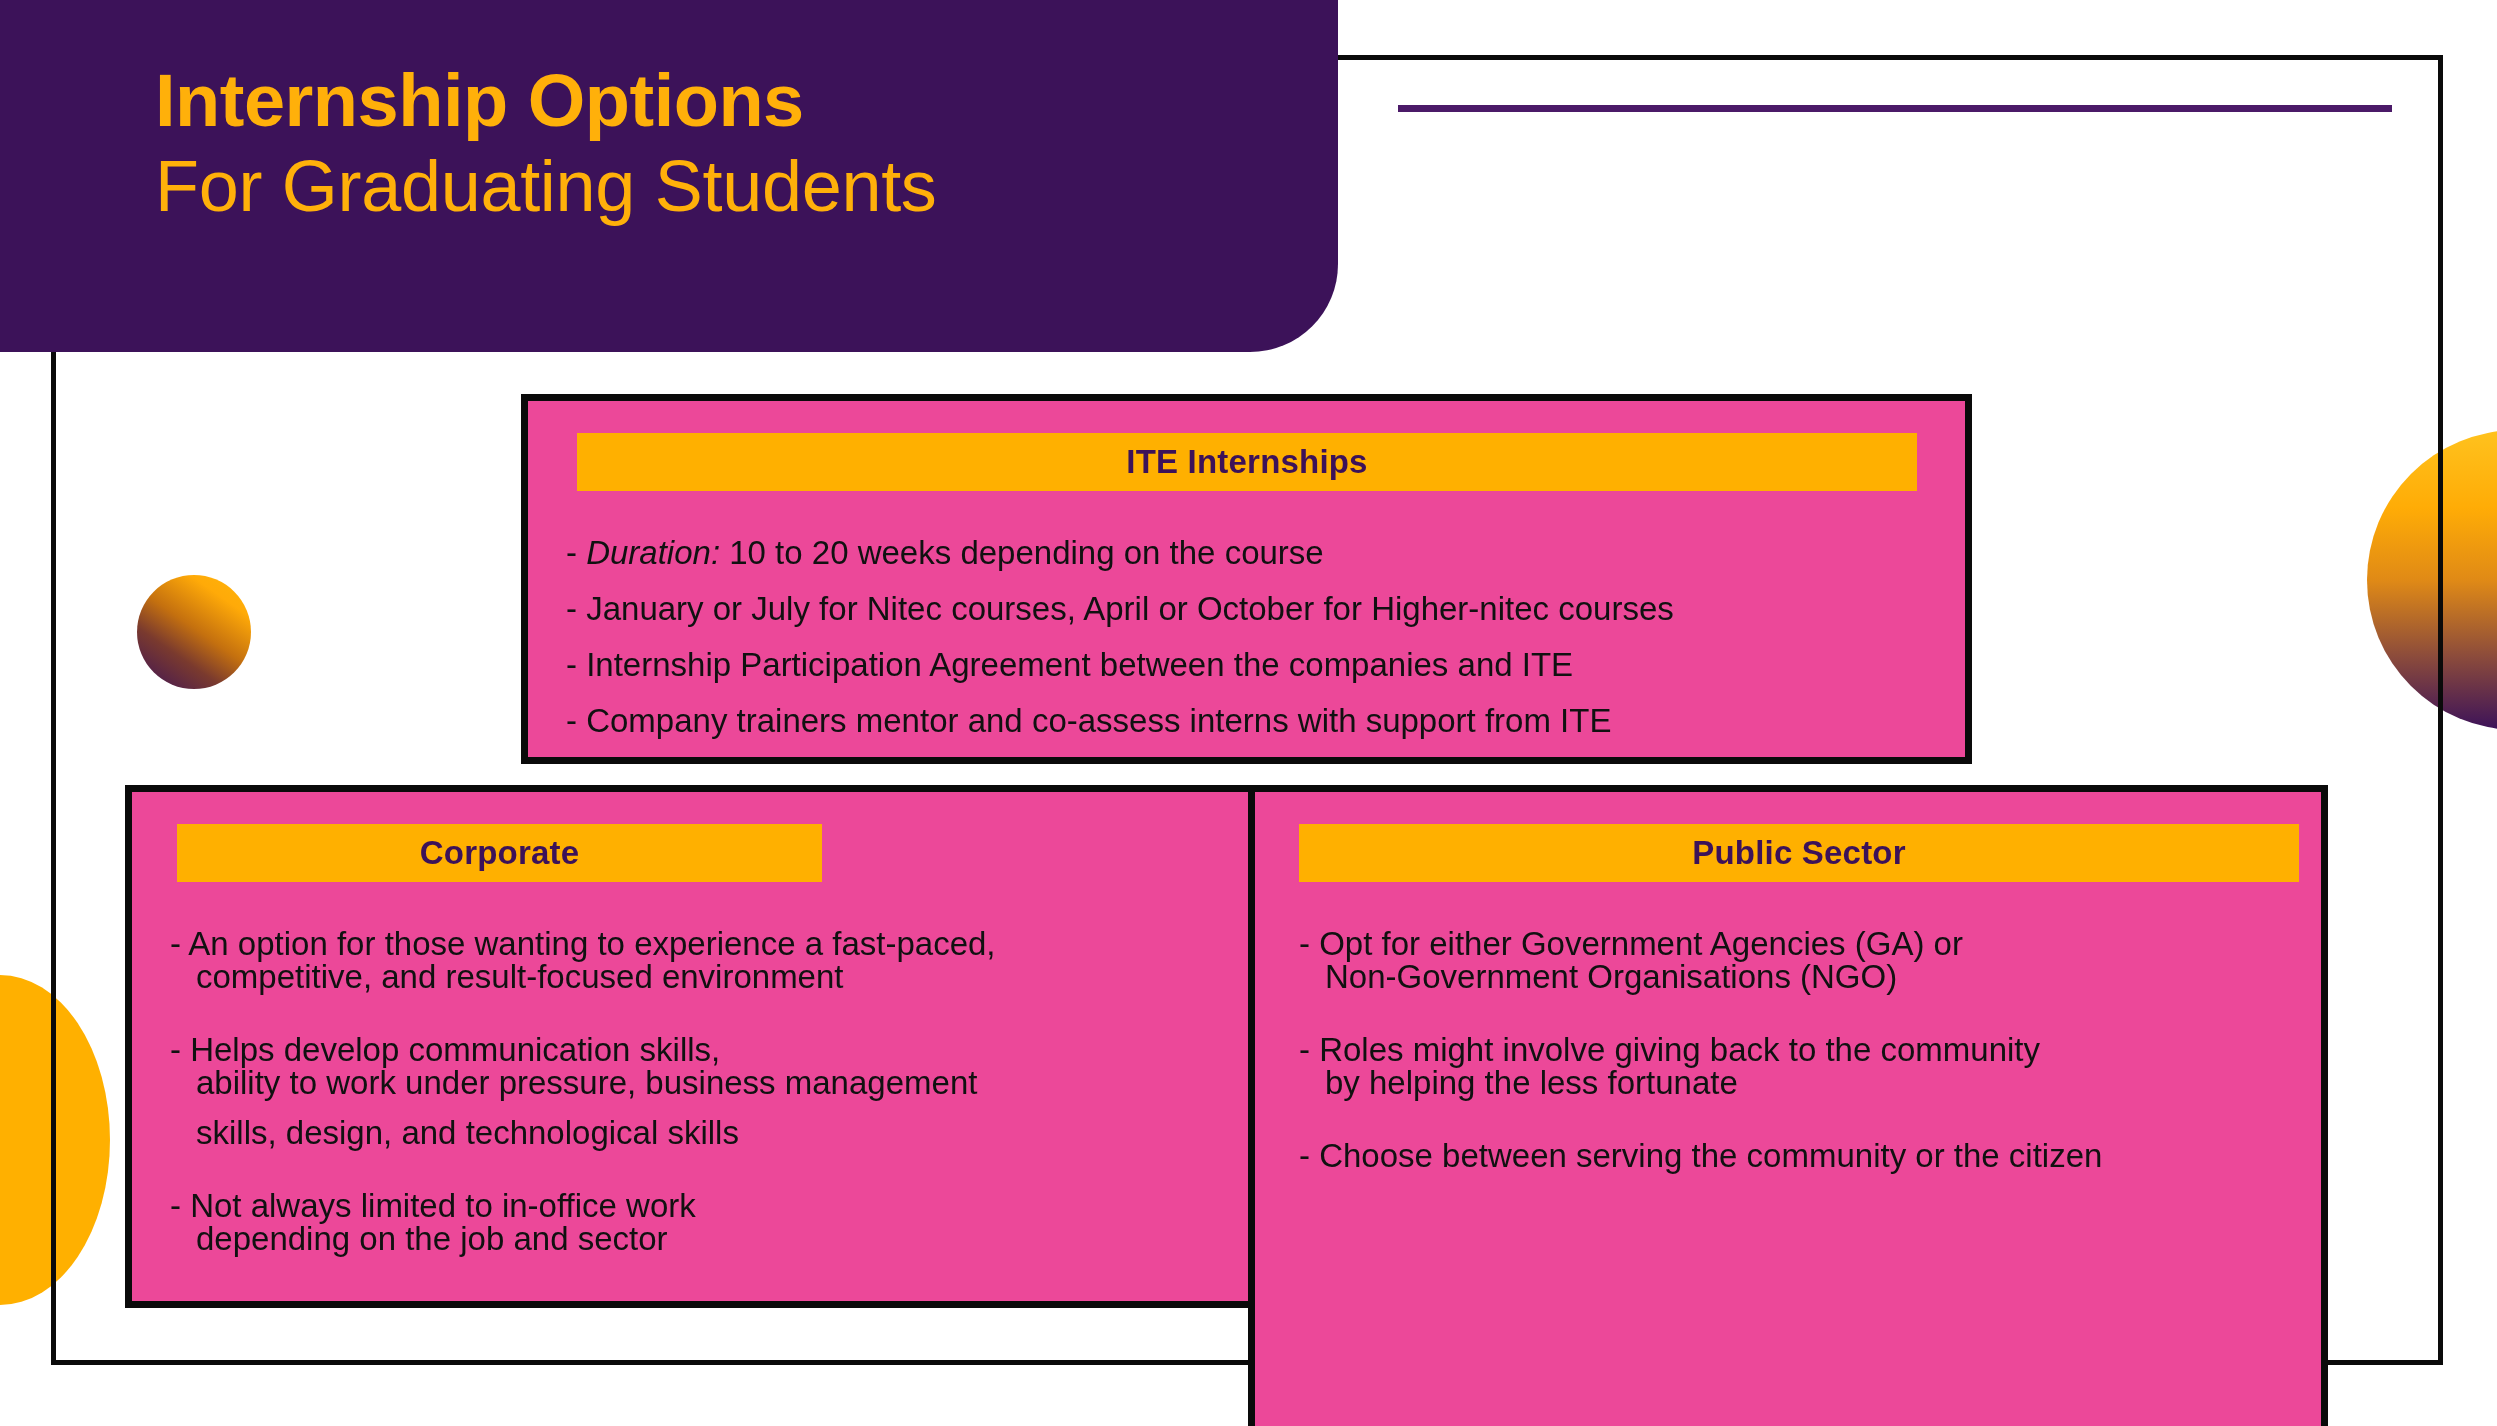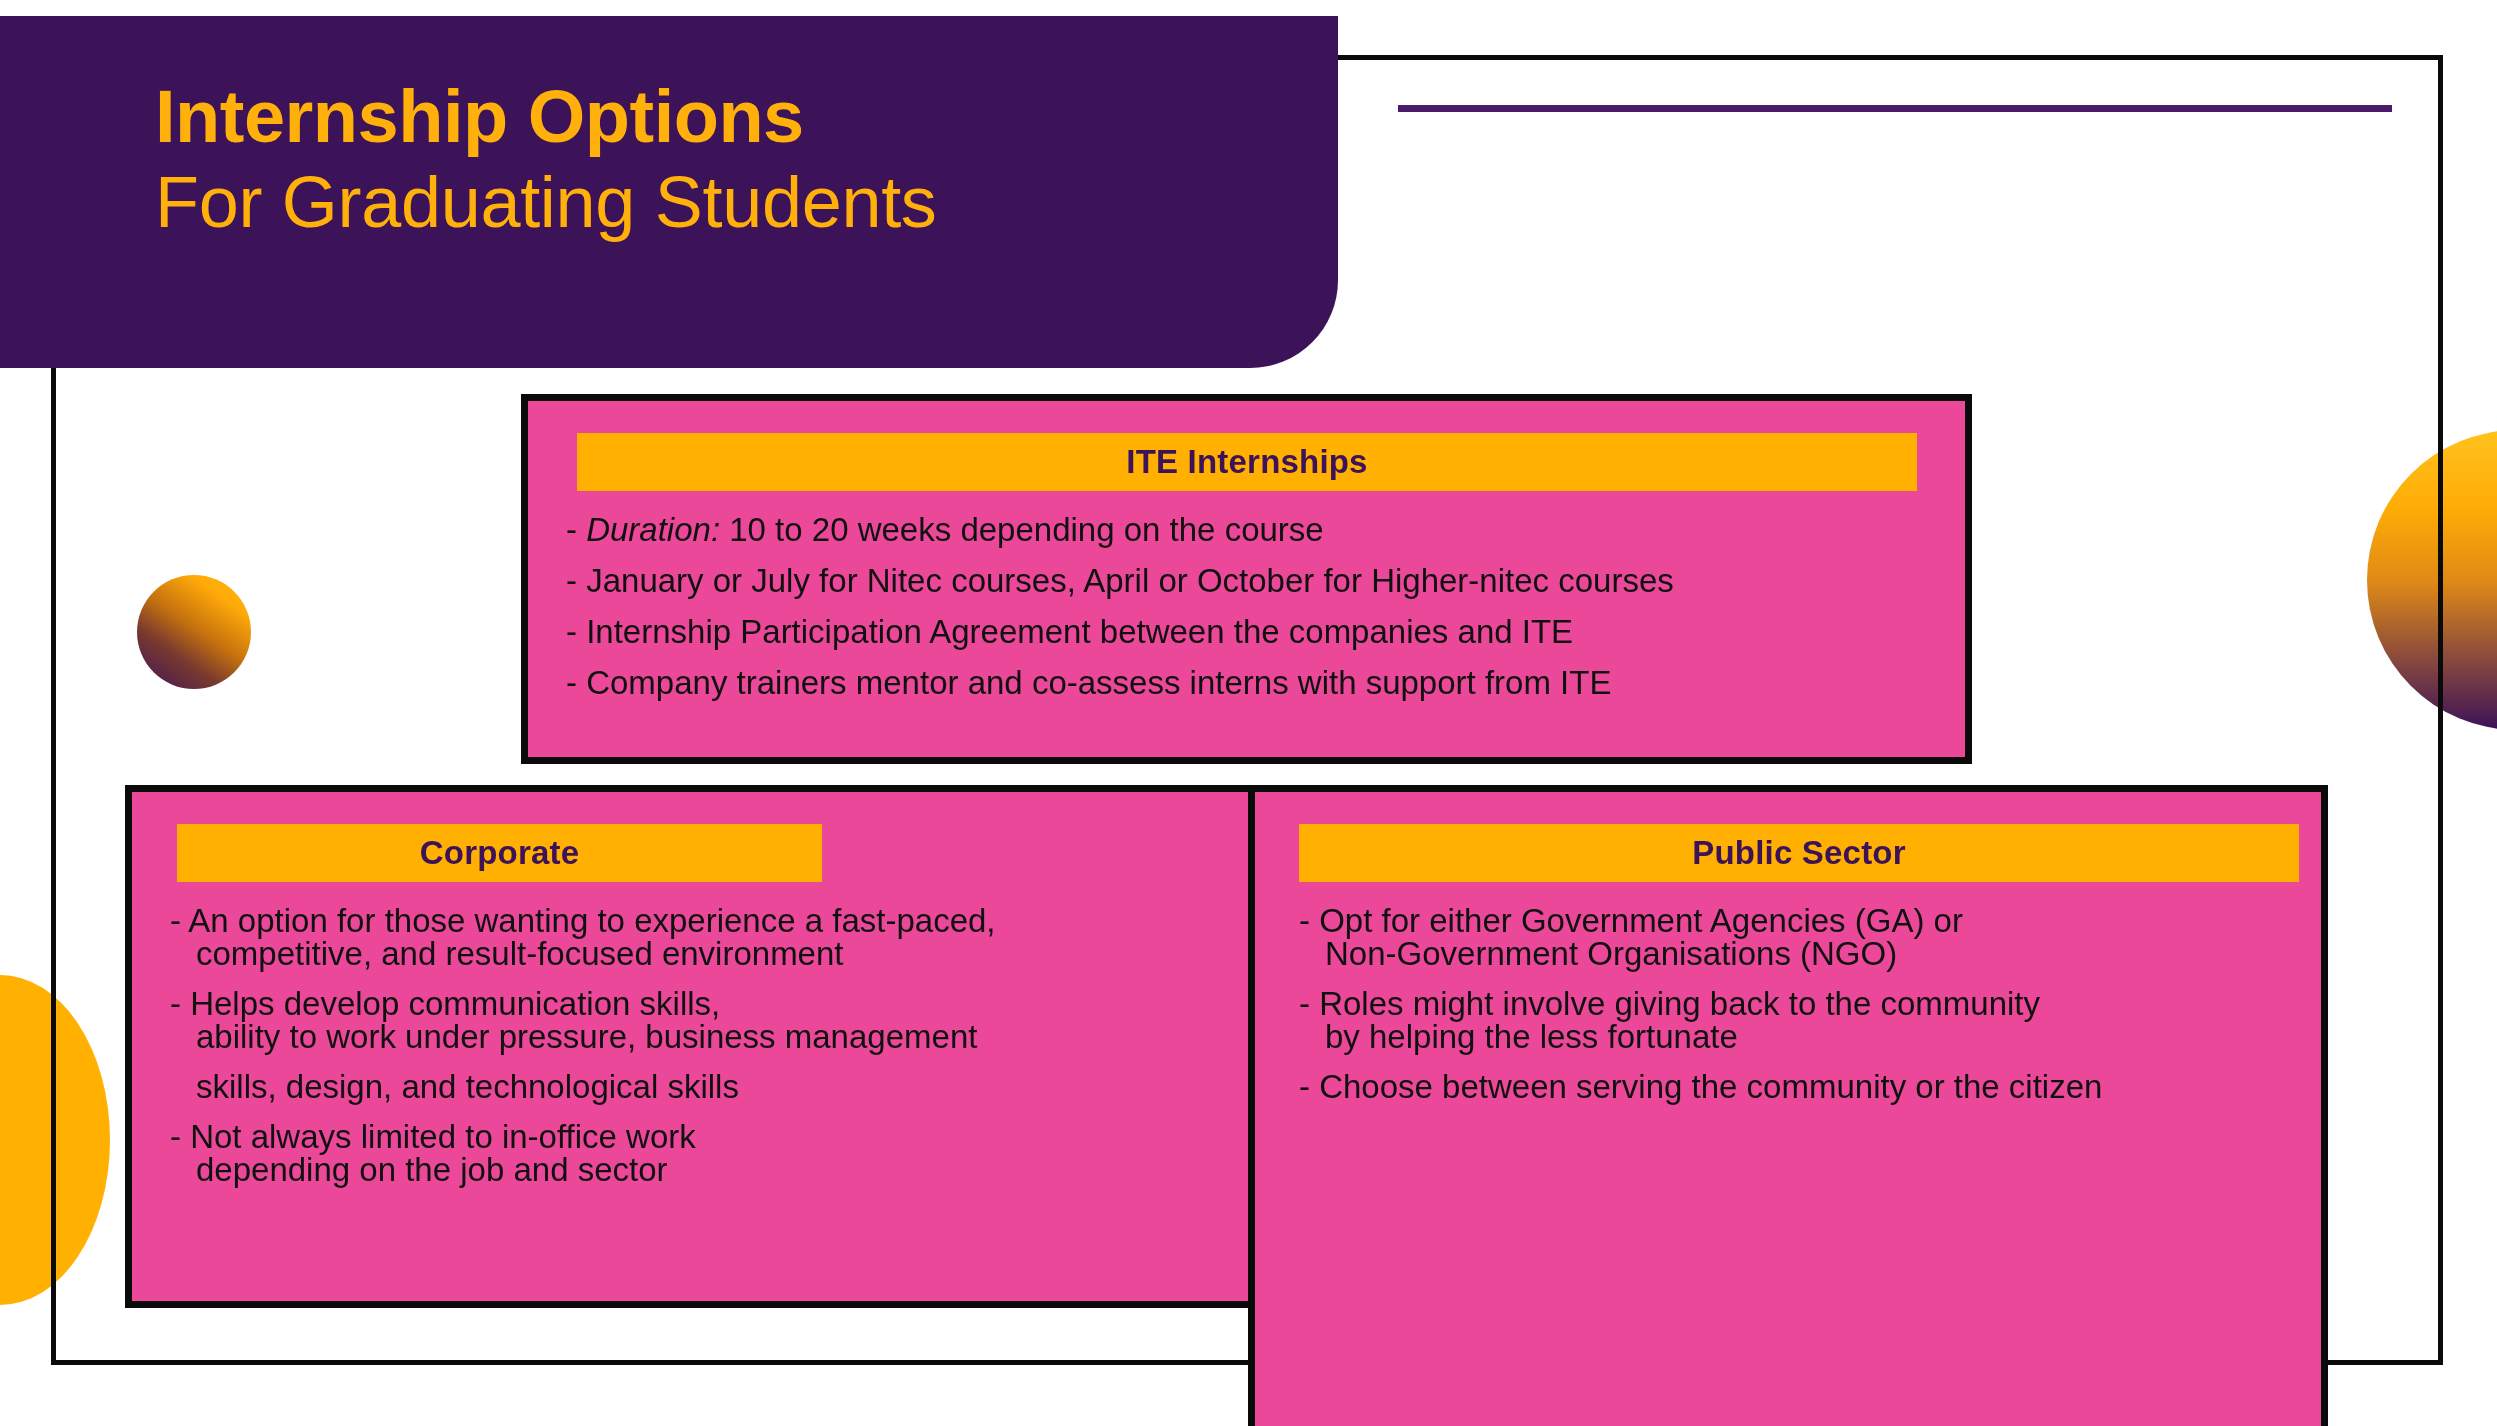--- a/index.html
+++ b/index.html
@@ -59,21 +59,21 @@
     height: 1310px;
     border: 5px solid #0A0A0A;
     box-sizing: border-box;
     background: transparent;
   }
 
   
   #header-block {
     position: absolute;
     left: 0;
-    top: 16px;
+    top: 0;
     width: 1338px;
     height: 352px;
     background: #3C1259;
     border-bottom-right-radius: 88px;
     overflow: hidden;
   }
   #header-title-wrap {
     position: absolute;
     left: 155px;
     top: 62px;
@@ -144,20 +144,21 @@
   }
   #card-ite  .card-body { top: 112px; }
   #card-corp .card-body { top: 112px; }
   #card-pub  .card-body { top: 112px; left: 44px; }
 
   .bullet {
     font-size: 33px;
     line-height: 1.0;
     color: #111111;
     white-space: nowrap;
+    margin-top: 23px;
   }
   #card-ite .bullet { margin-bottom: 18px; }
   #card-corp .bullet, #card-pub .bullet { margin-bottom: 0; }
 
   .bullet .cont {
     display: block;
     padding-left: 26px;
   }
   .bullet .cont, .bullet .lead { line-height: 1.0; }
 

